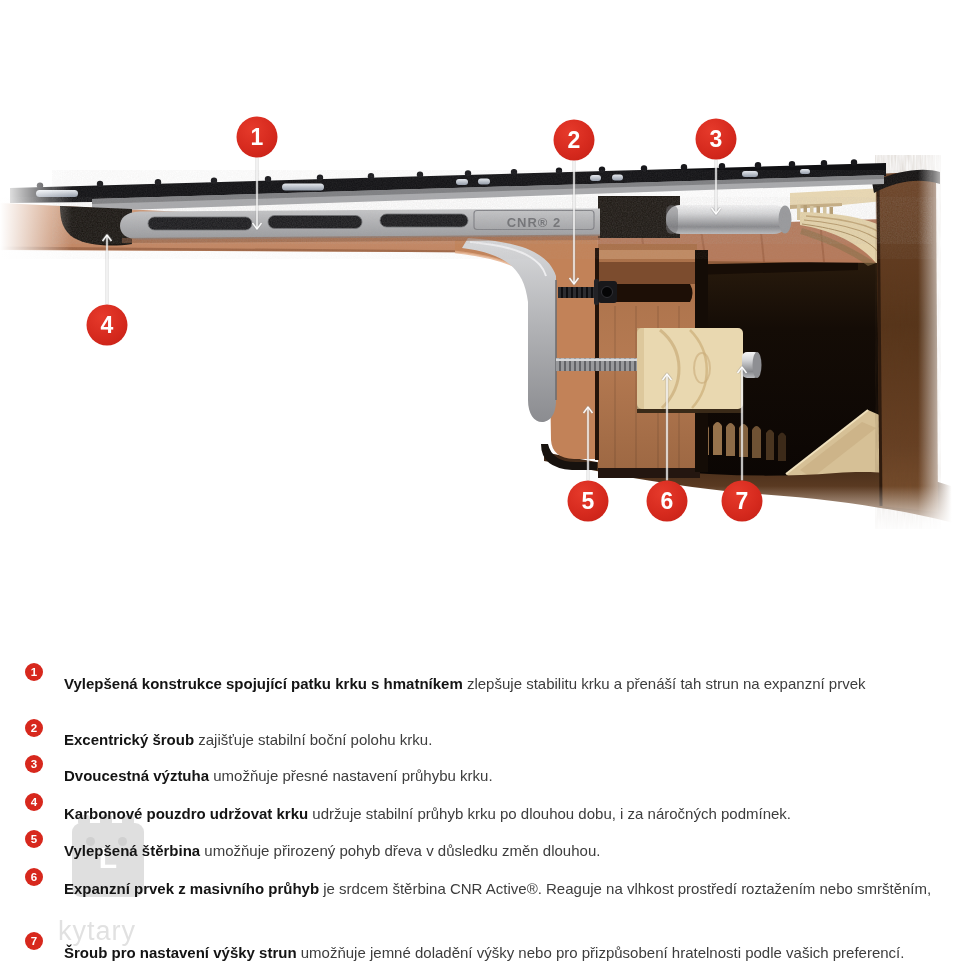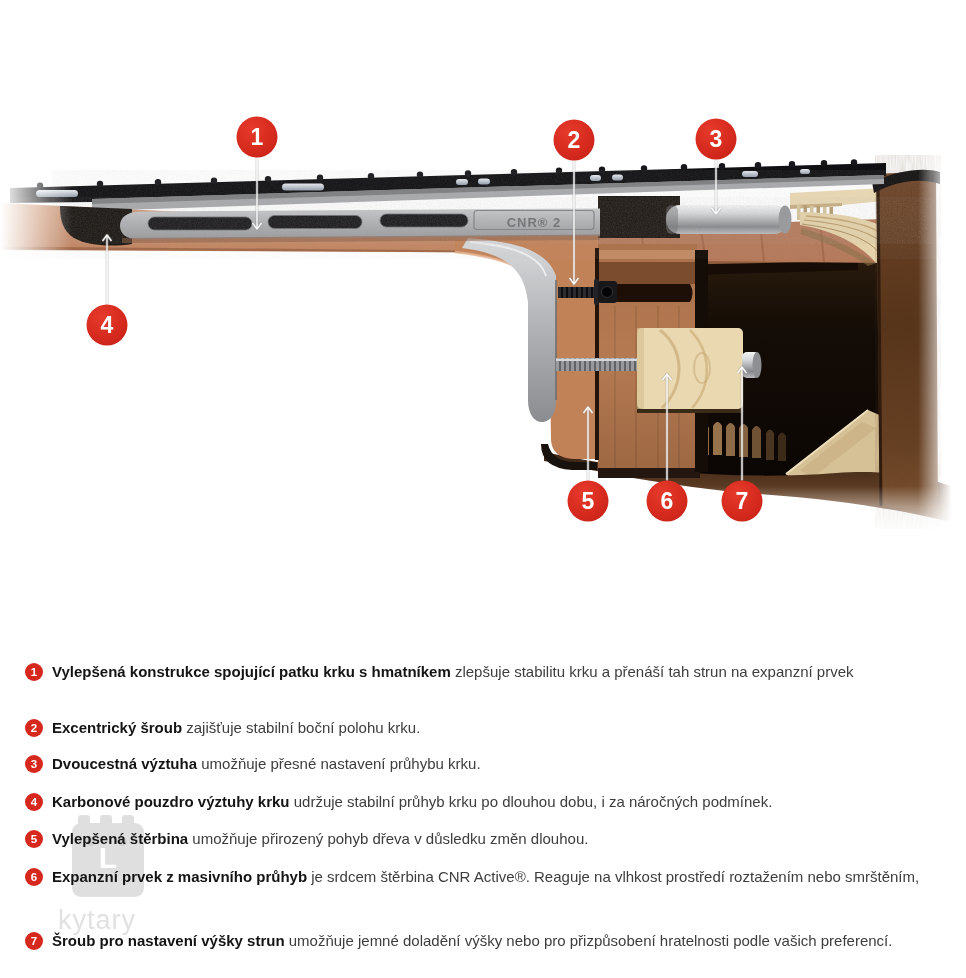--- a/index.html
+++ b/index.html
@@ -9,29 +9,29 @@
   #callout-lines{position:absolute;top:0;left:0;z-index:3;pointer-events:none;}
   .callout-circle{position:absolute;width:41px;height:41px;border-radius:50%;
      background:radial-gradient(circle at 38% 30%, #e63a2b 0%, #d62a1e 55%, #c41f15 100%);
      color:#fff;font-weight:700;font-size:23px;display:flex;align-items:center;justify-content:center;
      z-index:4;transform:translate(-50%,-50%);}
   #legend{position:absolute;left:0;top:0;width:966px;height:978px;z-index:2;}
   .legend-item{position:absolute;left:25px;display:flex;align-items:flex-start;}
   .legend-badge{width:18px;height:18px;border-radius:50%;background:#d7281d;color:#fff;
      font-size:11.5px;font-weight:700;display:flex;align-items:center;justify-content:center;
      flex-shrink:0;margin-right:9px;margin-top:2.5px;}
-  .legend-text{margin:0;font-size:15px;line-height:23.5px;color:#3d3d3d;max-width:895px;}
+  .legend-text{margin:12px;font-size:15px;line-height:23.5px;color:#3d3d3d;max-width:895px;}
   .legend-text b{color:#141414;font-weight:700;}
   #watermark{position:absolute;left:58px;top:823px;z-index:0;opacity:.55;}
   .wm-head{position:relative;width:72px;height:74px;background:#c6c6c6;border-radius:9px;margin-left:14px;}
   .wm-notch{position:absolute;width:12px;height:10px;background:#c6c6c6;top:-8px;border-radius:3px;}
   .wm-dot{position:absolute;width:9px;height:9px;border-radius:50%;background:#aaaaaa;top:14px;}
   .wm-letter{position:absolute;left:0;top:18px;width:100%;text-align:center;color:#fff;
      font-size:30px;font-weight:700;}
-  .wm-word{color:#c9c9c9;font-size:27px;font-weight:500;letter-spacing:1px;margin-top:8px;}
+  .wm-word{color:#c9c9c9;font-size:27px;font-weight:500;letter-spacing:1px;margin-top:19px;}
 </style>
 </head>
 <body>
 
 <svg id="photo" width="966" height="600" viewBox="0 0 966 600">
   <defs>
     <linearGradient id="metalV" x1="0" y1="0" x2="0" y2="1">
       <stop offset="0" stop-color="#d9dadc"></stop>
         <stop offset="0.45" stop-color="#b4b5b8"></stop>
       <stop offset="1" stop-color="#8b8c90"></stop>
@@ -333,21 +333,21 @@
     <div class="legend-item" style="top: 716px;">
       <span class="legend-badge">2</span>
       <p class="legend-text"><b>Excentrický šroub</b><span> zajišťuje stabilní boční polohu krku.</span></p>
     </div>
     <div class="legend-item" style="top: 752px;">
       <span class="legend-badge">3</span>
       <p class="legend-text"><b>Dvoucestná výztuha</b><span> umožňuje přesné nastavení průhybu krku.</span></p>
     </div>
     <div class="legend-item" style="top: 790px;">
       <span class="legend-badge">4</span>
-      <p class="legend-text"><b>Karbonové pouzdro výztuhy krku</b><span> udržuje stabilní průhyb krku po dlouhou dobu, i za náročných podmínek.</span></p>
+      <p class="legend-text"><b>Karbonové pouzdro udržovat krku</b><span> udržuje stabilní průhyb krku po dlouhou dobu, i za náročných podmínek.</span></p>
     </div>
     <div class="legend-item" style="top: 827px;">
       <span class="legend-badge">5</span>
       <p class="legend-text"><b>Vylepšená štěrbina</b><span> umožňuje přirozený pohyb dřeva v důsledku změn dlouhou.</span></p>
     </div>
     <div class="legend-item" style="top: 865px;">
       <span class="legend-badge">6</span>
       <p class="legend-text"><b>Expanzní prvek z masivního průhyb</b><span> je srdcem štěrbina CNR Active®. Reaguje na vlhkost prostředí roztažením nebo smrštěním,</span><br></p>
     </div>
     <div class="legend-item" style="top: 929px;">

